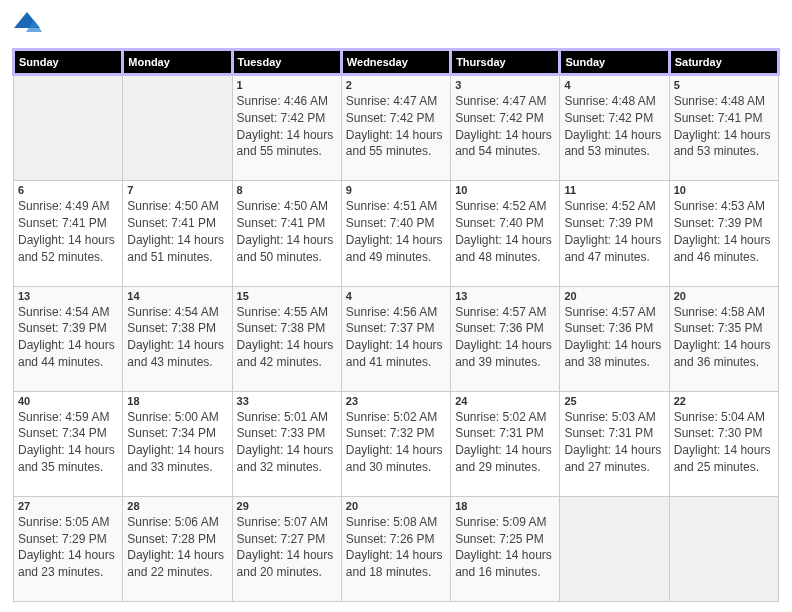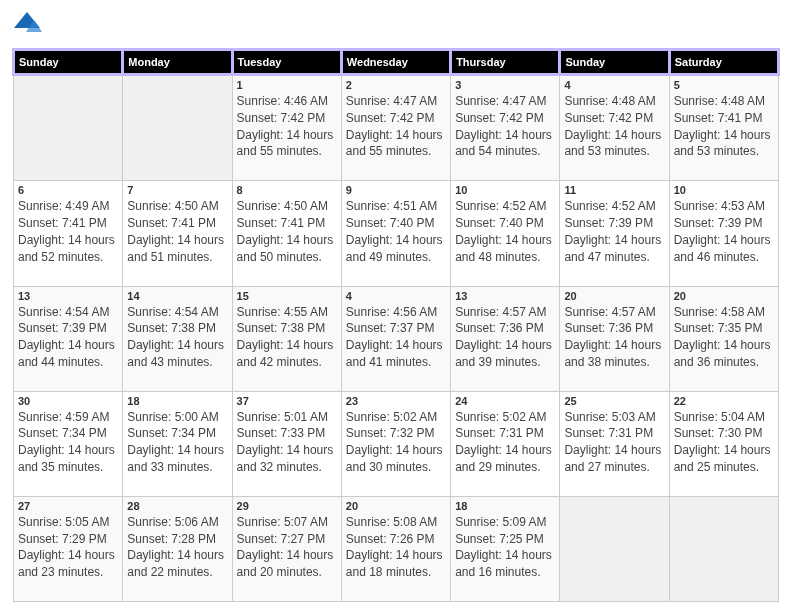--- a/index.html
+++ b/index.html
@@ -219,29 +219,29 @@
             <span class="day-number">20</span>
             <div class="day-info">Sunrise: 4:57 AM<br>Sunset: 7:36 PM<br>Daylight: 14 hours and 38 minutes.</div>
           </td>
           <td>
             <span class="day-number">20</span>
             <div class="day-info">Sunrise: 4:58 AM<br>Sunset: 7:35 PM<br>Daylight: 14 hours and 36 minutes.</div>
           </td>
         </tr>
         <tr>
           <td>
-            <span class="day-number">30</span>
+            <span class="day-number">40</span>
             <div class="day-info">Sunrise: 4:59 AM<br>Sunset: 7:34 PM<br>Daylight: 14 hours and 35 minutes.</div>
           </td>
           <td>
             <span class="day-number">18</span>
             <div class="day-info">Sunrise: 5:00 AM<br>Sunset: 7:34 PM<br>Daylight: 14 hours and 33 minutes.</div>
           </td>
           <td>
-            <span class="day-number">37</span>
+            <span class="day-number">33</span>
             <div class="day-info">Sunrise: 5:01 AM<br>Sunset: 7:33 PM<br>Daylight: 14 hours and 32 minutes.</div>
           </td>
           <td>
             <span class="day-number">23</span>
             <div class="day-info">Sunrise: 5:02 AM<br>Sunset: 7:32 PM<br>Daylight: 14 hours and 30 minutes.</div>
           </td>
           <td>
             <span class="day-number">24</span>
             <div class="day-info">Sunrise: 5:02 AM<br>Sunset: 7:31 PM<br>Daylight: 14 hours and 29 minutes.</div>
           </td>

